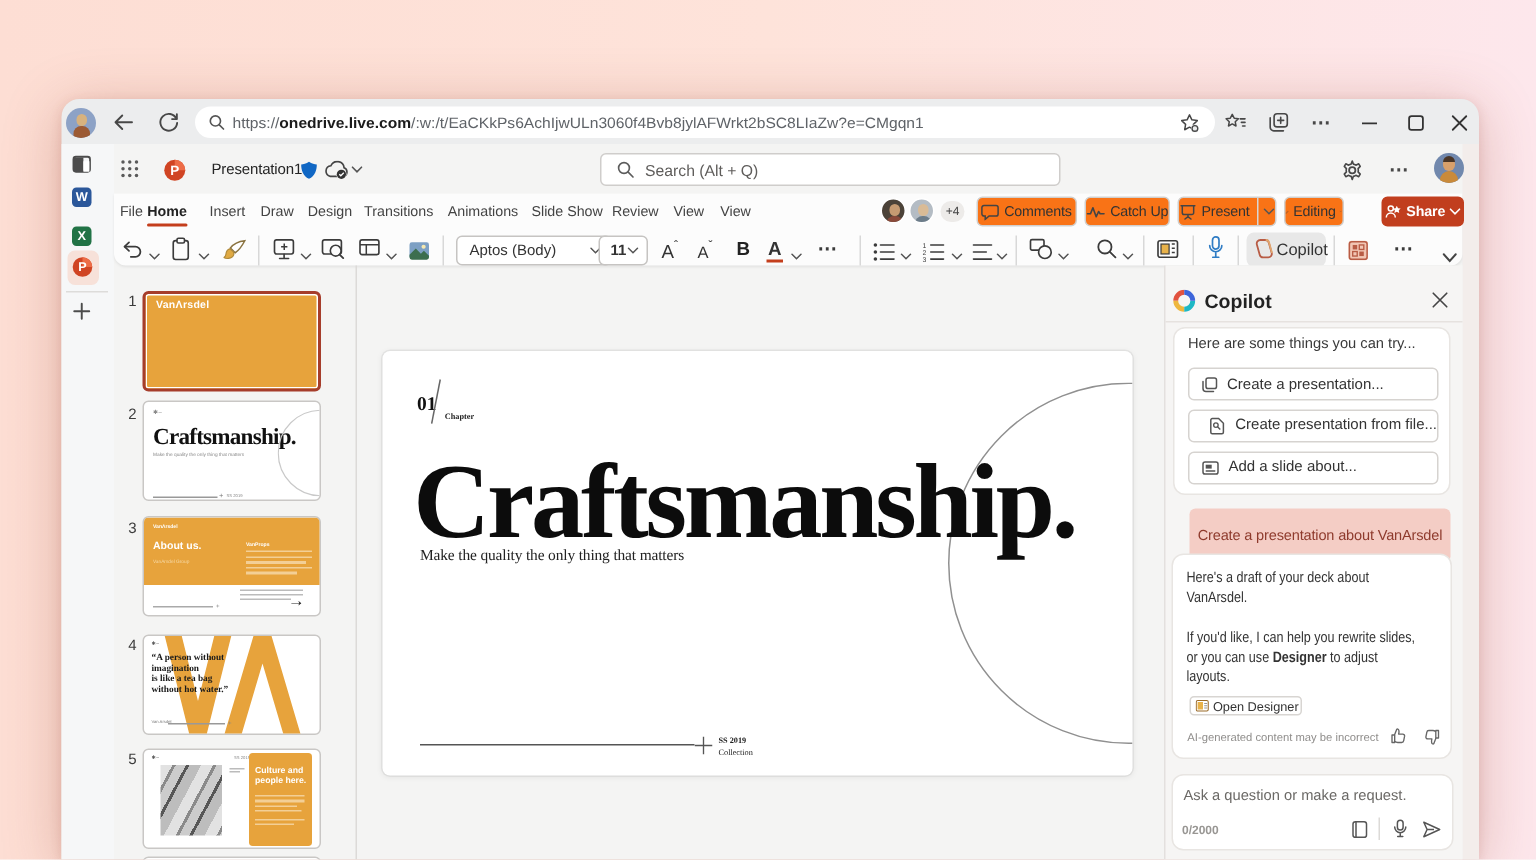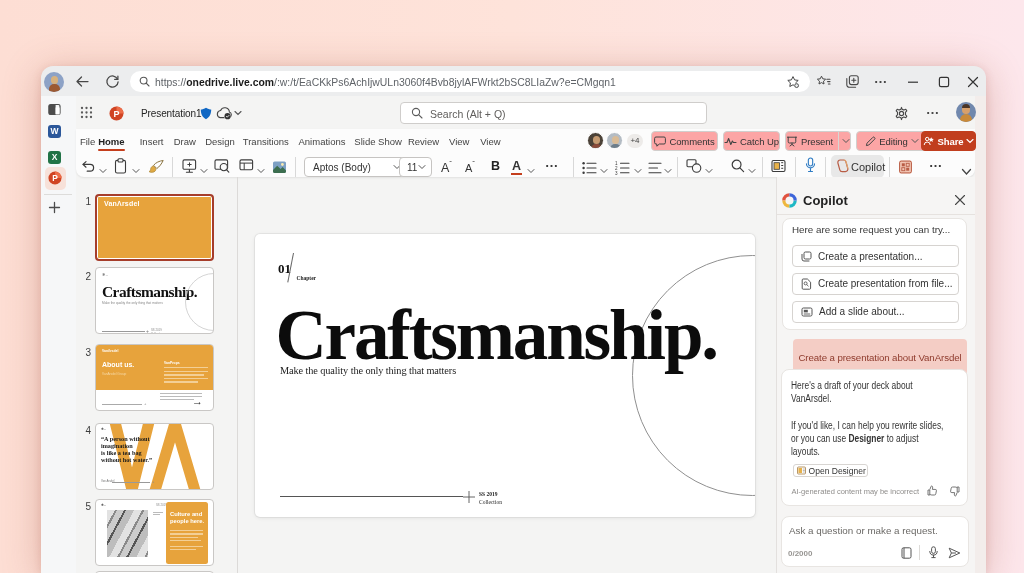--- a/index.html
+++ b/index.html
@@ -37,21 +37,21 @@
   .officetile { position:absolute; left:48px; width:13px; height:13px; border-radius:3px; color:#fff;
      font-size:8.5px; font-weight:bold; text-align:center; line-height:13px; }
   
   #app { position:absolute; left:76px; top:96px; width:899px; height:477px; background:#f4f4f3; }
   #gutter { position:absolute; left:975px; top:96px; width:11px; height:477px; background:#f3edeb; }
   #titlebar { position:absolute; left:76px; top:96px; width:899px; height:33px; background:#f4f4f3; }
   #ribbon { position:absolute; left:76px; top:129px; width:899px; height:48px; background:#fcfcfc;
     border-radius:0 0 8px 8px; box-shadow:0 1px 2px rgba(0,0,0,.08); }
   .menutab { position:absolute; top:136px; font-size:9.5px; color:#444; white-space:nowrap; }
   .pill { position:absolute; top:131px; height:20px; border:1px solid #d1cfcd; border-radius:4px;
-    background:#fca5a5; font-size:9.5px; letter-spacing:-0.1px; color:#333; display:flex; align-items:center; justify-content:center; gap:3px; white-space:nowrap;}
+    background:#f97316; font-size:9.5px; letter-spacing:-0.1px; color:#333; display:flex; align-items:center; justify-content:center; gap:3px; white-space:nowrap;}
   .tico { display:inline-block; vertical-align:middle; }
   
   .tb { position:absolute; top:159px; height:16px; color:#3b3b3b; }
   .tdiv { position:absolute; top:157px; width:1px; height:20px; background:#d8d8d8; }
   .combo { position:absolute; top:157px; height:20px; border:1px solid #c6c4c2; border-radius:4px; background:#fff;
     font-size:10px; color:#333; display:flex; align-items:center; white-space:nowrap; }
   
   .thumbnum { position:absolute; font-size:10px; color:#3b3b3b; width:14px; text-align:right;}
   .thumb { position:absolute; left:95px; width:119px; height:67px; background:#fff;
     border:1px solid #c9c7c5; border-radius:4px; overflow:hidden; }
@@ -217,21 +217,21 @@
 <div class="pill" style="left:785px;width:66px;">
   <svg class="tico" width="12" height="11" viewBox="0 0 12 11">
       <path d="M1.4 1.2 h9.2 M2.2 1.2 v4.6 a1.2 1.2 0 0 0 1.2 1.2 h5.2 a1.2 1.2 0 0 0 1.2 -1.2 v-4.6 M6 7 v1.4 M4 10 l2 -1.6 2 1.6" fill="none" stroke="#444" stroke-width="1" stroke-linecap="round"></path>
     </svg>
   Present
   <span style="display:inline-block;width:1px;height:18px;background:#d8d6d4;margin:0 0 0 2px;"></span>
   <svg class="tico" width="8" height="6" viewBox="0 0 8 6">
       <path d="M1 1.5 4 4.5 7 1.5" fill="none" stroke="#555" stroke-width="1" stroke-linecap="round"></path>
     </svg>
 </div>
-<div class="pill" style="left:856px;width:72px;">
+<div class="pill" style="left:856px;width:40px;">
   <svg class="tico" width="11" height="11" viewBox="0 0 11 11">
       <path d="M1.4 9.6 2 7.2 7.8 1.4 a1.1 1.1 0 0 1 1.6 0 l.2 .2 a1.1 1.1 0 0 1 0 1.6 L3.8 9 1.4 9.6 Z" fill="none" stroke="#444" stroke-width="1" stroke-linejoin="round"></path>
     </svg>
   Editing
   <svg class="tico" width="8" height="6" viewBox="0 0 8 6">
       <path d="M1 1.5 4 4.5 7 1.5" fill="none" stroke="#555" stroke-width="1" stroke-linecap="round"></path>
     </svg>
 </div>
 <div class="pill" style="left:921px;width:55px;background:#c13e1e;border-color:#c13e1e;color:#fff;font-weight:bold;">
   <svg class="tico" width="12" height="10" viewBox="0 0 12 10">
@@ -289,21 +289,21 @@
     <path d="M1 9.4 5.2 5.2 8.6 8.6 10.6 6.6 14 10 v1 a1.6 1.6 0 0 1 -1.6 1.6 h-9.8 a1.6 1.6 0 0 1 -1.6 -1.6 Z" fill="#3c6e4f"></path>
     <circle cx="10.4" cy="4" r="1.4" fill="#f7e9b0"></circle>
   </svg>
 <div class="tdiv" style="left:295px"></div>
 <div class="combo" style="left:304px;width:104px;">
     <span style="margin-left:8px;">Aptos (Body)</span>
   <svg style="margin-left:auto;margin-right:6px;" width="8" height="6" viewBox="0 0 8 6">
       <path d="M1 1.5 4 4.5 7 1.5" fill="none" stroke="#555" stroke-width="1" stroke-linecap="round"></path>
     </svg>
   </div>
-<div class="combo" style="left:399px;width:33px;">
+<div class="combo" style="left:399px;width:33px;font-weight:bold;">
     <span style="margin-left:7px;">11</span>
   <svg style="margin-left:auto;margin-right:5px;" width="8" height="6" viewBox="0 0 8 6">
       <path d="M1 1.5 4 4.5 7 1.5" fill="none" stroke="#555" stroke-width="1" stroke-linecap="round"></path>
     </svg>
   </div>
 <div class="tb" style="left:441px;top:159px;font-size:12.5px;color:#333;">A<span style="font-size:8px;vertical-align:6px;">ˆ</span></div>
 <div class="tb" style="left:465px;top:159px;font-size:11px;color:#333;">A<span style="font-size:8px;vertical-align:6px;">ˇ</span></div>
 <div class="tb" style="left:491px;top:159px;font-size:12.5px;color:#222;font-weight:bold;">B</div>
 <div class="tb" style="left:512px;top:159px;font-size:12.5px;color:#333;font-weight:bold;">A</div>
 <div class="abs" style="left:511px;top:172.5px;width:11px;height:2.6px;background:#c43e1c;"></div>
@@ -493,29 +493,29 @@
     <path d="M7 12.3 A5.3 5.3 0 0 0 12.3 7" stroke="#1eb8c5"></path>
     <path d="M12.3 7 A5.3 5.3 0 0 0 7 1.7" stroke="#3d65da"></path>
   </g>
 </svg>
 <div class="abs" style="left:803px;top:193px;font-size:13px;font-weight:bold;color:#222;">Copilot</div>
 <svg class="abs" style="left:954px;top:194px" width="12" height="12" viewBox="0 0 12 12">
     <path d="M1.5 1.5 10.5 10.5 M10.5 1.5 1.5 10.5" stroke="#444" stroke-width="1.1" stroke-linecap="round"></path>
   </svg>
 <div class="abs" style="left:777px;top:213.5px;width:198px;height:1px;background:#e6e2df;"></div>
 <div class="cocard" style="left:782px;top:218px;width:185px;height:112px;"></div>
-<div class="abs" style="left:792px;top:223.5px;font-size:9.8px;color:#3a3a3a;white-space:nowrap;">Here are some request you can try...</div>
+<div class="abs" style="left:792px;top:223.5px;font-size:9.8px;color:#3a3a3a;white-space:nowrap;">Here are some things you can try...</div>
 <div class="cobtn" style="top:245px;left:792px;">
   <svg style="margin:0 6px 0 8px;" width="11" height="11" viewBox="0 0 11 11">
       <rect x="3" y="1" width="7" height="7" rx="1.4" fill="none" stroke="#555" stroke-width="1"></rect>
       <path d="M8 10 H3 A2 2 0 0 1 1 8 V3.4" fill="none" stroke="#555" stroke-width="1" stroke-linecap="round"></path>
     </svg>
   Create a presentation...
 </div>
-<div class="cobtn" style="top:272.8px;left:792px;">
+<div class="cobtn" style="top:272.8px;left:792px;justify-content:flex-end;">
   <svg style="margin:0 6px 0 8px;" width="11" height="12" viewBox="0 0 11 12">
       <path d="M2.2 1 h4.2 l3.2 3.2 v6 a1 1 0 0 1 -1 1 h-6.4 a1 1 0 0 1 -1 -1 v-8.2 a1 1 0 0 1 1 -1 Z" fill="none" stroke="#555" stroke-width="1"></path>
       <circle cx="4.6" cy="5.4" r="1.5" fill="none" stroke="#555" stroke-width=".9"></circle>
       <path d="M5.7 6.5 7.5 8.3" stroke="#555" stroke-width=".9"></path>
     </svg>
   Create presentation from file...
 </div>
 <div class="cobtn" style="top:300.7px;left:792px;">
   <svg style="margin:0 6px 0 8px;" width="12" height="10" viewBox="0 0 12 10">
       <rect x="1" y="1" width="10" height="8" rx="1.4" fill="none" stroke="#555" stroke-width="1"></rect>

